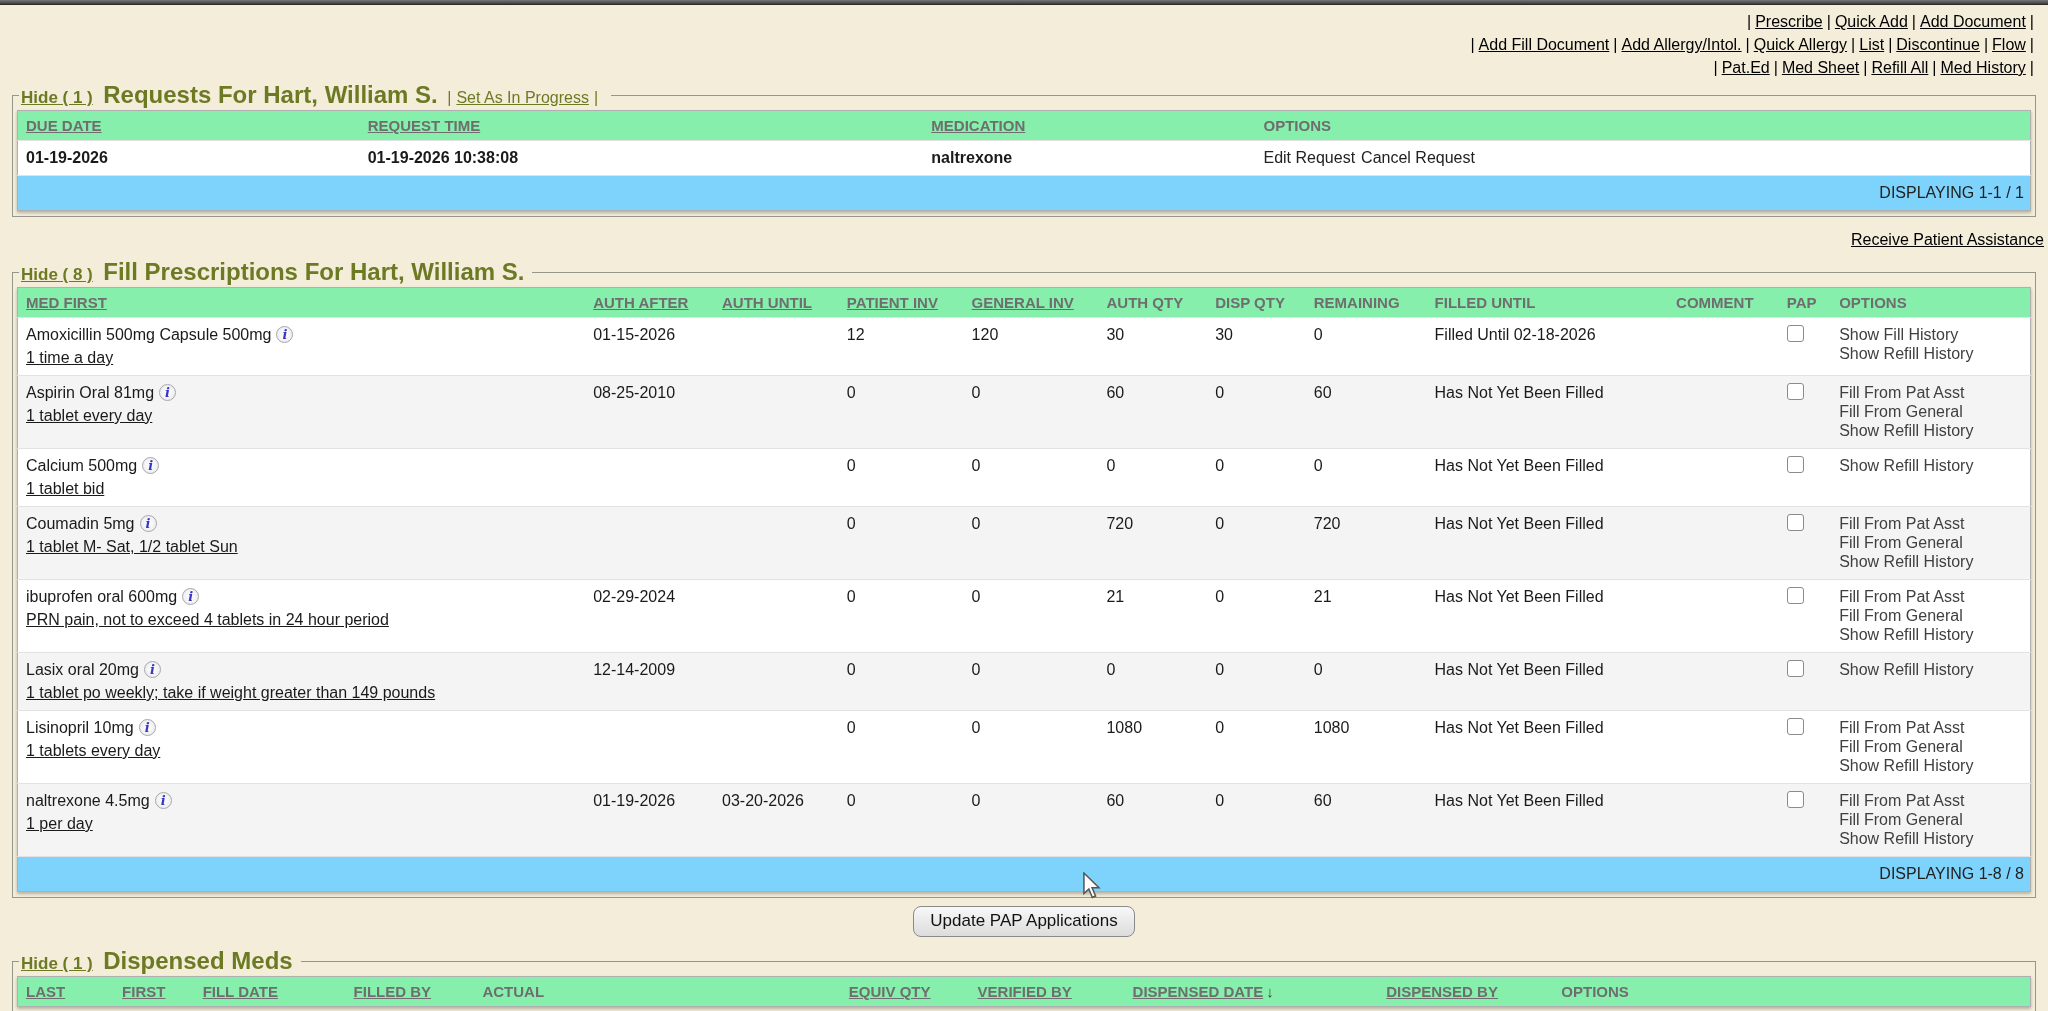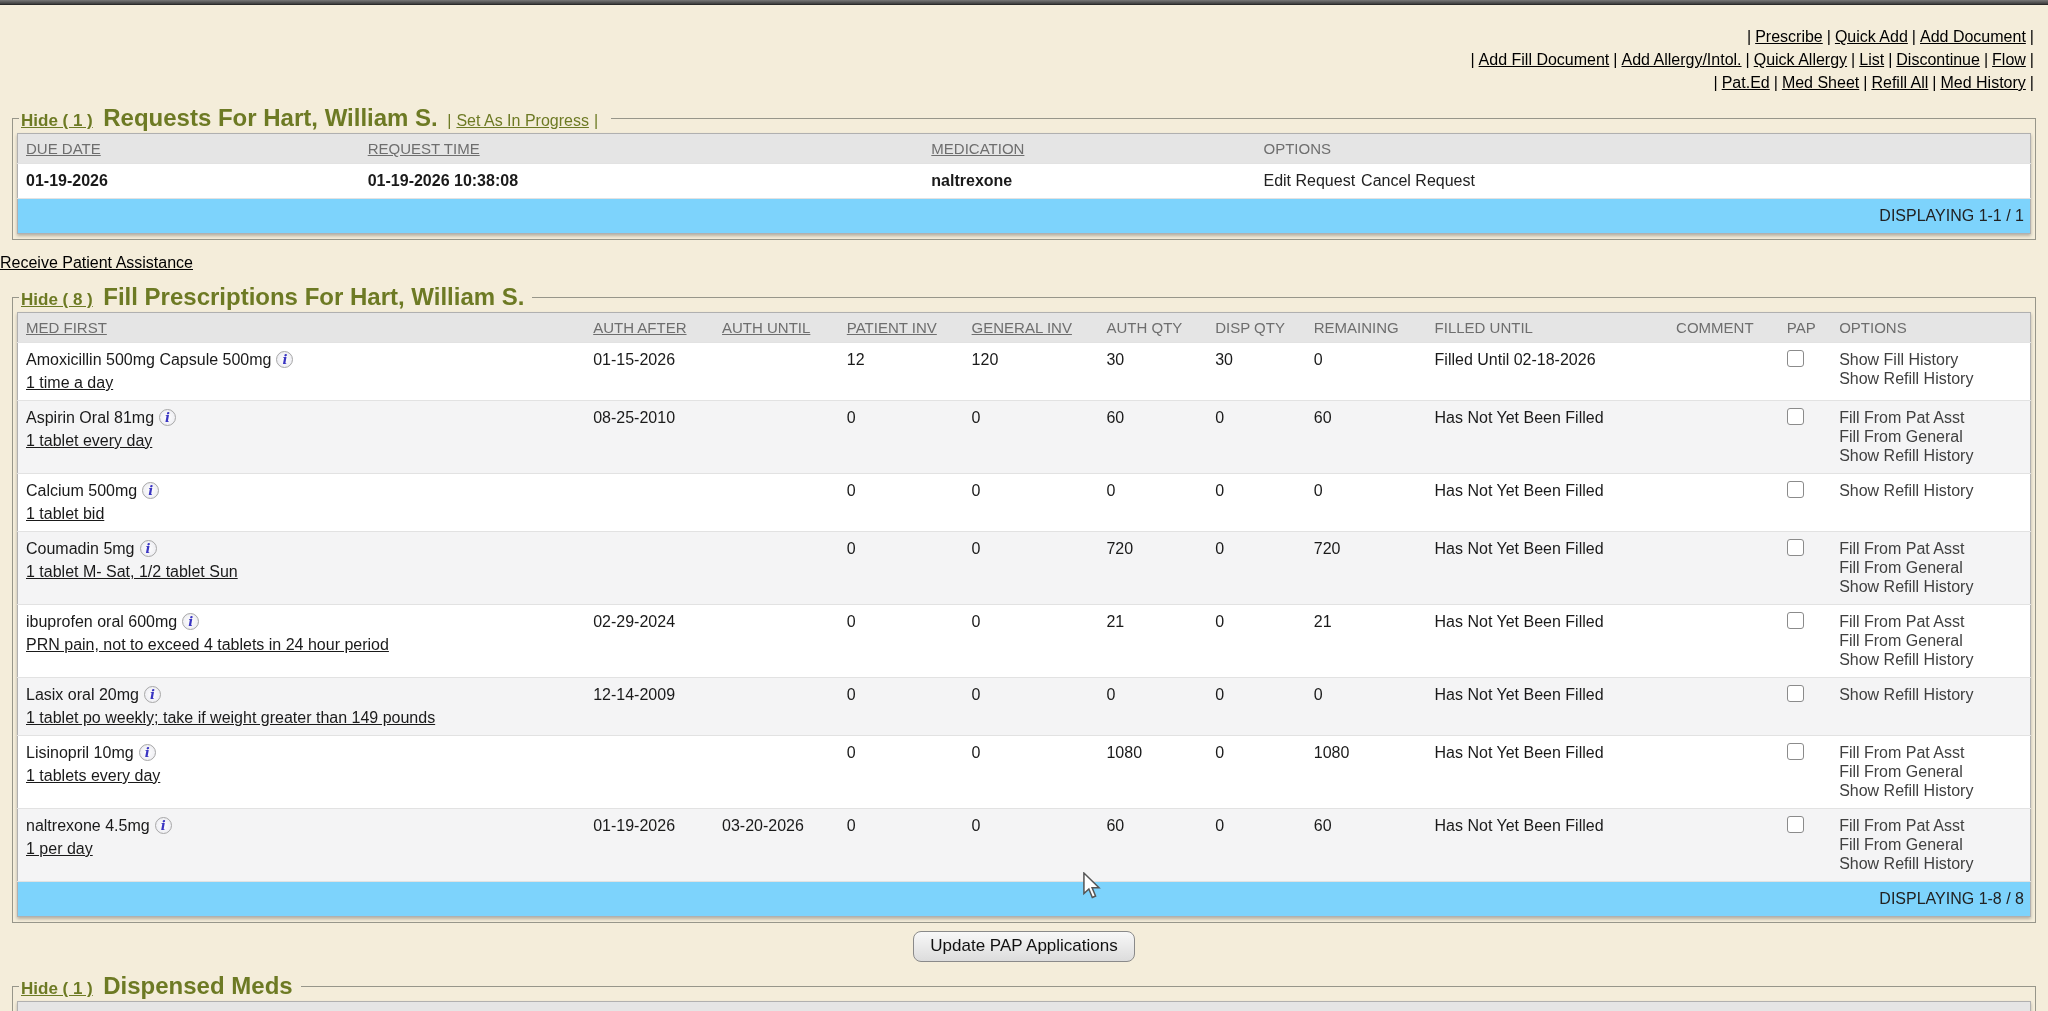--- a/index.html
+++ b/index.html
@@ -13,32 +13,32 @@
   }
   #page { position: relative; width: 2048px; height: 1011px; }
 
   .topbar {
     height: 5px; width: 100%;
     background: linear-gradient(#777, #3c3c3c);
     border-bottom: 1px solid #2a2a2a;
   }
 
   
-  .top-nav { text-align: right; padding: 20px 10px 2px 0; line-height: 23px; }
+  .top-nav { text-align: right; padding: 5px 10px 2px 0; line-height: 23px; }
   .top-nav .nav-row { white-space: nowrap; }
   .top-nav a {
     color: #000; text-decoration: underline; font-size: 16px; cursor: pointer;
   }
   .pipe { color: #000; font-size: 16px; margin: 0 4px; text-decoration: none; }
   .pipe-olive { color: #6d7a24; font-size: 16px; margin: 0 5px; }
 
   
   fieldset.section {
     border: 1px solid #97968a;
-    margin: 8px 12px 0 12px;
+    margin: 0 12px 0 12px;
     padding: 1px 4px 5px 4px;
   }
   fieldset.section legend { padding: 0 8px 0 2px; margin-left: 2px; }
   .hide-link {
     color: #6d7a24; font-weight: bold; font-size: 17px;
     text-decoration: underline; cursor: pointer;
   }
   .section-title {
     color: #6d7a24; font-weight: bold; font-size: 24px; margin-left: 6px;
   }
@@ -47,22 +47,22 @@
   }
 
   
   table.data-table {
     width: 100%; border-collapse: collapse; table-layout: fixed;
     background: #fff;
     border: 1px solid #b0b0b0;
     box-shadow: 0 2px 3px rgba(0,0,0,0.25);
   }
   table.data-table th {
-    background: #e5e5e5;
-    color: #6e6e6e; font-weight: normal; font-size: 15px;
+    background: #86efac;
+    color: #6e6e6e; font-weight: bold; font-size: 15px;
     text-align: left; padding: 6px 6px 6px 8px;
     white-space: nowrap; overflow: hidden;
   }
   table.data-table th.sortable { text-decoration: underline; cursor: pointer; }
   table.data-table td {
     font-size: 16px; padding: 7px 6px 8px 8px;
     vertical-align: top; line-height: 19px;
     border-top: 1px solid #e2e2e2;
     overflow: visible; white-space: nowrap;
   }
@@ -86,21 +86,21 @@
     margin-left: 5px; vertical-align: 1px; cursor: pointer;
   }
   .checkbox {
     display: inline-block; width: 17px; height: 17px;
     border: 1px solid #8b8b8b; border-radius: 3px; background: #fff;
     cursor: pointer;
   }
   .sort-arrow { color: #444; font-size: 15px; margin-left: 3px; text-decoration: none; display:inline-block; }
 
   
-  .right-links { text-align: left; margin: 10px 14px 6px 0; line-height: 25px; }
+  .right-links { text-align: right; margin: 10px 4px 6px 0; line-height: 25px; }
   .right-links a {
     display: block; color: #000; text-decoration: underline;
     font-size: 16px; cursor: pointer;
   }
 
   
   .btn-row { text-align: center; margin: 8px 0 10px 0; }
   button.std-btn {
     font-family: "Liberation Sans", sans-serif;
     font-size: 17px; color: #111;

